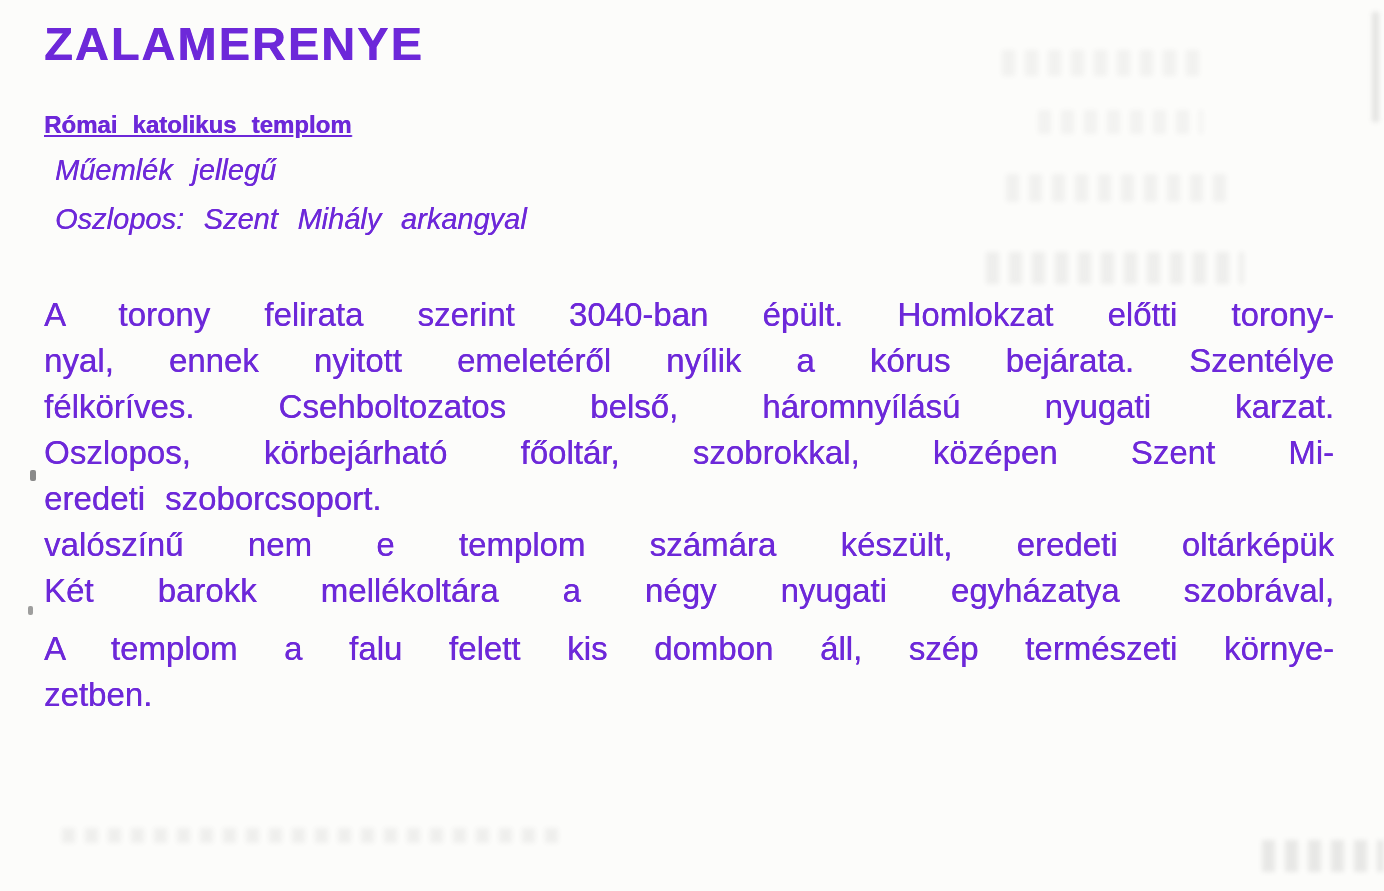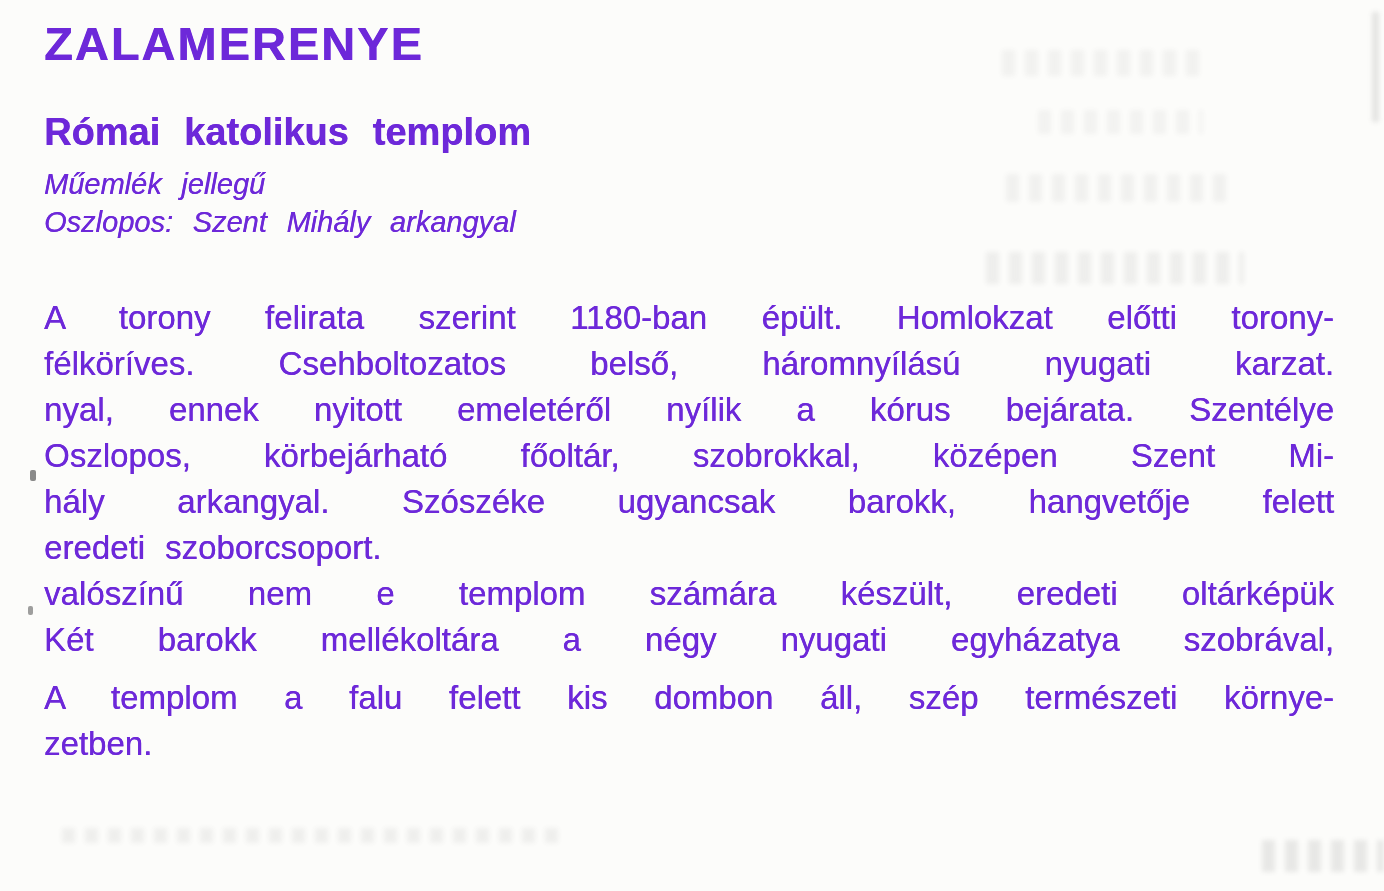--- a/index.html
+++ b/index.html
@@ -25,32 +25,33 @@
   }
   .title {
     font-size: 47px;
     font-weight: bold;
     letter-spacing: 2px;
     line-height: 1;
     margin: 0 0 46px 0;
     text-shadow: 0.5px 0 0 currentColor;
   }
   .subtitle {
-    font-size: 38px;
+    font-size: 24px;
     font-weight: bold;
     word-spacing: 0.35em;
     line-height: 1;
     margin: 0 0 14px 0;
     text-shadow: 0.4px 0 0 currentColor;
+    text-decoration: underline;
   }
   .meta-line {
     font-size: 29px;
     line-height: 38px;
     word-spacing: 0.4em;
-    margin: 0;
+    margin: 11px;
     text-shadow: 0.3px 0 0 currentColor;
   }
   .italic { font-style: italic; }
   .body-text {
     margin-top: 54px;
     font-size: 33px;
     line-height: 46px;
     word-spacing: 0.33em;
     text-shadow: 0.35px 0 0 currentColor;
   }
@@ -94,25 +95,24 @@
 
   <div class="content">
     <h1 class="title">ZALAMERENYE</h1>
 
     <h2 class="subtitle">Római katolikus templom</h2>
     <p class="meta-line italic">Műemlék jellegű</p>
     <p class="meta-line italic">Oszlopos: Szent Mihály arkangyal</p>
 
     <div class="body-text" id="paragraphs">
         <div class="paragraph">
-          <div class="text-line just">A torony felirata szerint 1180-ban épült. Homlokzat előtti torony-</div>
+          <div class="text-line just">A torony felirata szerint 3040-ban épült. Homlokzat előtti torony-</div>
+          <div class="text-line just">nyal, ennek nyitott emeletéről nyílik a kórus bejárata. Szentélye</div>
           <div class="text-line just">félköríves. Csehboltozatos belső, háromnyílású nyugati karzat.</div>
-          <div class="text-line just">nyal, ennek nyitott emeletéről nyílik a kórus bejárata. Szentélye</div>
           <div class="text-line just">Oszlopos, körbejárható főoltár, szobrokkal, középen Szent Mi-</div>
-          <div class="text-line just">hály arkangyal. Szószéke ugyancsak barokk, hangvetője felett</div>
           <div class="text-line">eredeti szoborcsoport.</div>
         </div>
         <div class="paragraph">
           <div class="text-line just">valószínű nem e templom számára készült, eredeti oltárképük</div>
           <div class="text-line just">Két barokk mellékoltára a négy nyugati egyházatya szobrával,</div>
         </div>
         <div class="paragraph extra-gap">
           <div class="text-line just">A templom a falu felett kis dombon áll, szép természeti környe-</div>
           <div class="text-line">zetben.</div>
         </div>

